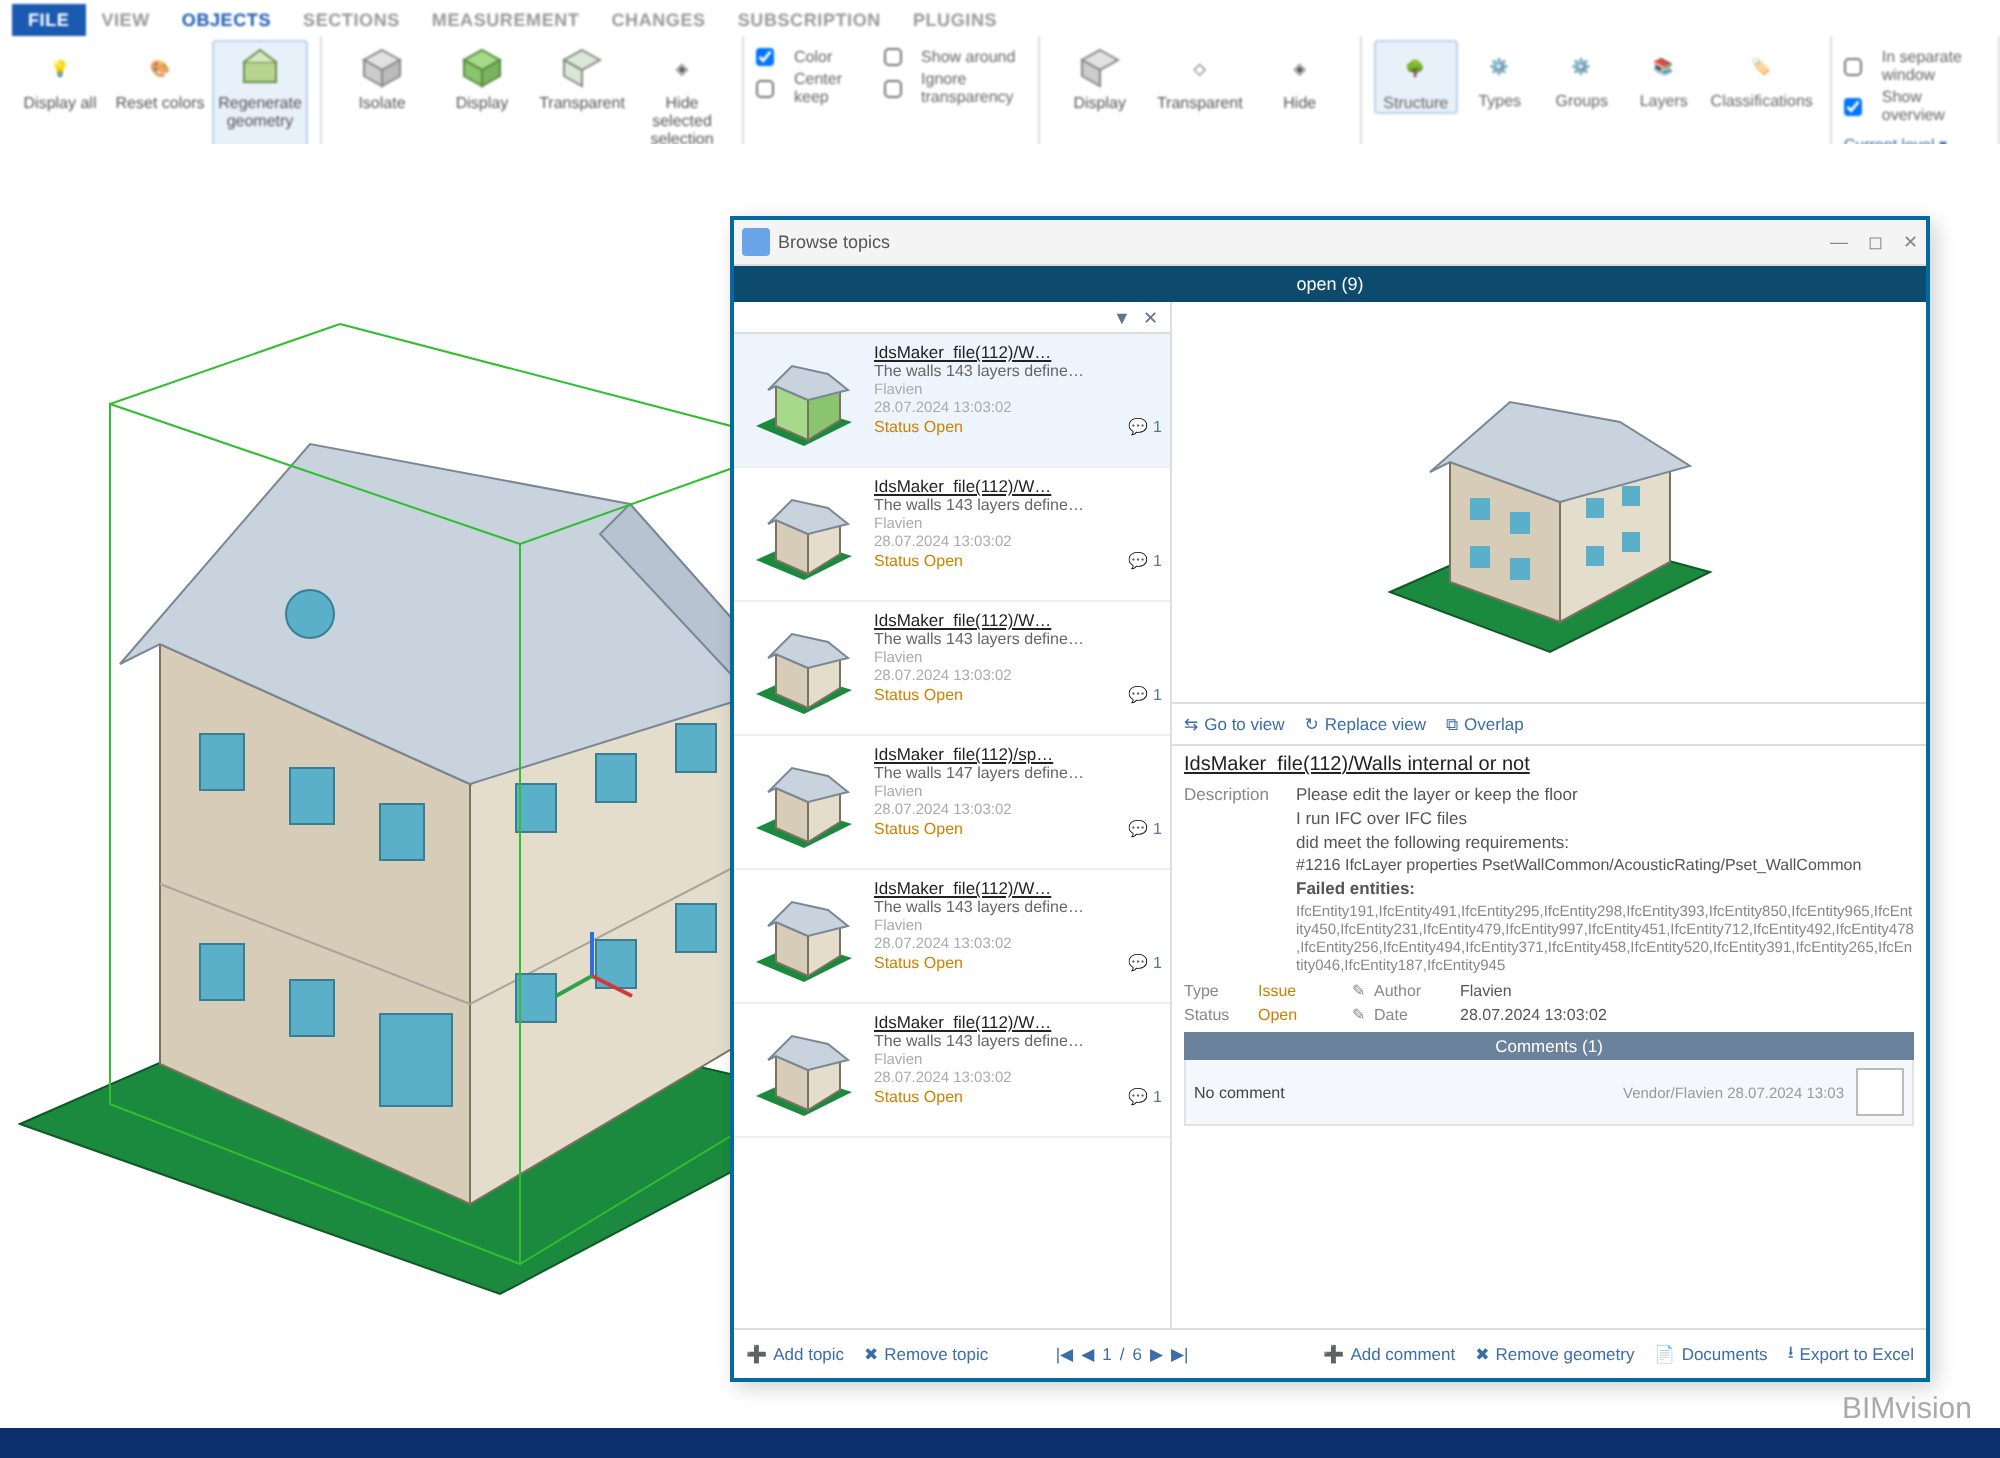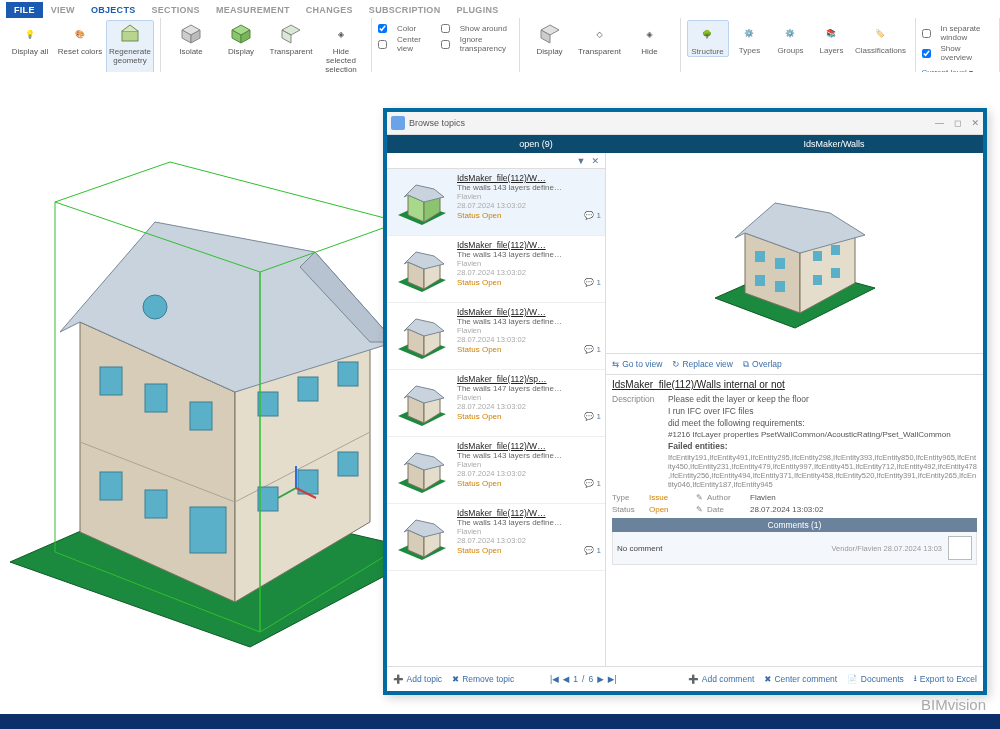--- a/index.html
+++ b/index.html
@@ -18,21 +18,21 @@
   .checks{display:flex;flex-direction:column;gap:2px;justify-content:flex-start;padding-top:4px}
   .check{display:flex;gap:10px;align-items:center;font-size:8px;color:#666}
   .check input{width:9px;height:9px;margin:0}
   .smallico{display:flex;flex-direction:column;align-items:center;width:40px;font-size:8px;color:#666;padding-top:2px;cursor:pointer}
   .smallico .ic{width:22px;height:22px;margin-bottom:2px;display:flex;align-items:center;justify-content:center;color:#6aa3e8}
   .smallico.sel{background:#e8f0fa;border:1px solid #bcd3ee;border-radius:2px}
   
   .viewport{position:absolute;left:0;right:0;top:72px;bottom:25px;background:#fff;overflow:hidden}
   .svgview{position:absolute;left:0;top:20px}
   
-  .dlg{position:absolute;left:383px;top:108px;width:596px;height:579px;border:4px solid #0369a1;box-shadow:3px 3px 10px rgba(0,0,0,.18);background:#fff;display:flex;flex-direction:column}
+  .dlg{position:absolute;left:365px;top:108px;width:596px;height:579px;border:2px solid #0369a1;box-shadow:3px 3px 10px rgba(0,0,0,.18);background:#fff;display:flex;flex-direction:column}
   .dlg .titlebar{height:22px;background:#f4f4f4;display:flex;align-items:center;padding:0 4px;font-size:9px;color:#555;border-bottom:1px solid #ddd}
   .dlg .titlebar .ic{width:14px;height:14px;background:#6aa3e8;border-radius:2px;margin-right:4px}
   .dlg .titlebar .winbtns{margin-left:auto;display:flex;gap:10px;color:#888}
   .dlg .headrow{height:18px;background:#0c4a6e;display:flex;color:#fff;font-size:9px}
   .dlg .headrow>div{flex:1;text-align:center;line-height:18px}
   .dlg .body{display:flex;flex:1;min-height:0}
   .dlg .listcol{width:218px;border-right:1px solid #ddd;display:flex;flex-direction:column}
   .listfilter{height:15px;border-bottom:1px solid #ddd;display:flex;justify-content:flex-end;gap:6px;padding-right:6px;align-items:center;color:#5b7694;font-size:9px}
   .listbody{flex:1;overflow:auto}
   .topic{display:flex;padding:4px 4px;border-bottom:1px solid #eee}
@@ -157,21 +157,21 @@
 
   <div class="rgroup">
     <div class="rbtns" style="gap:14px">
       <div class="checks">
         <label class="check">
             <input type="checkbox" checked="" style="">
             <span>Color</span>
           </label>
         <label class="check">
             <input type="checkbox" style="">
-            <span>Center view</span>
+            <span>Center keep</span>
           </label>
       </div>
       <div class="checks">
         <label class="check">
             <input type="checkbox" style="">
             <span>Show around</span>
           </label>
         <label class="check">
             <input type="checkbox" style="">
             <span>Ignore transparency</span>
@@ -292,21 +292,20 @@
     <div class="ic"></div>
     <span>Browse topics</span>
     <div class="winbtns">
       <span>—</span>
       <span>◻</span>
       <span>✕</span>
     </div>
   </div>
   <div class="headrow">
     <div>open (9)</div>
-    <div>IdsMaker/Walls</div>
   </div>
   <div class="body">
 
     <div class="listcol">
       <div class="listfilter">
         <span>▼</span>
         <span>✕</span>
       </div>
       <div class="listbody" id="tlist">
           <div class="topic sel">
@@ -508,21 +507,21 @@
     </div>
     <div style="margin:0 auto;display:flex;gap:4px;color:#3b6ea8">
       <span>|◀</span>
       <span>◀</span>
       <span>1</span>/<span>6</span>
       <span>▶</span>
       <span>▶|</span>
     </div>
     <div class="r">
       <span>➕ <span>Add comment</span></span>
-      <span>✖ <span>Center comment</span></span>
+      <span>✖ <span>Remove geometry</span></span>
       <span>📄 <span>Documents</span></span>
       <span>⭳ <span>Export to Excel</span></span>
     </div>
   </div>
 </div>
 
 <div class="brand">BIMvision</div>
 <div class="status"></div>
 
 </body></html>

